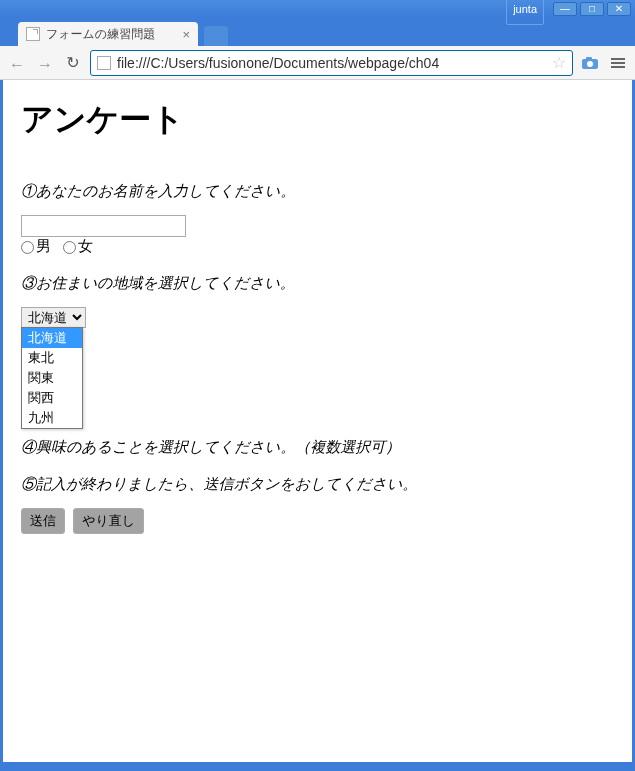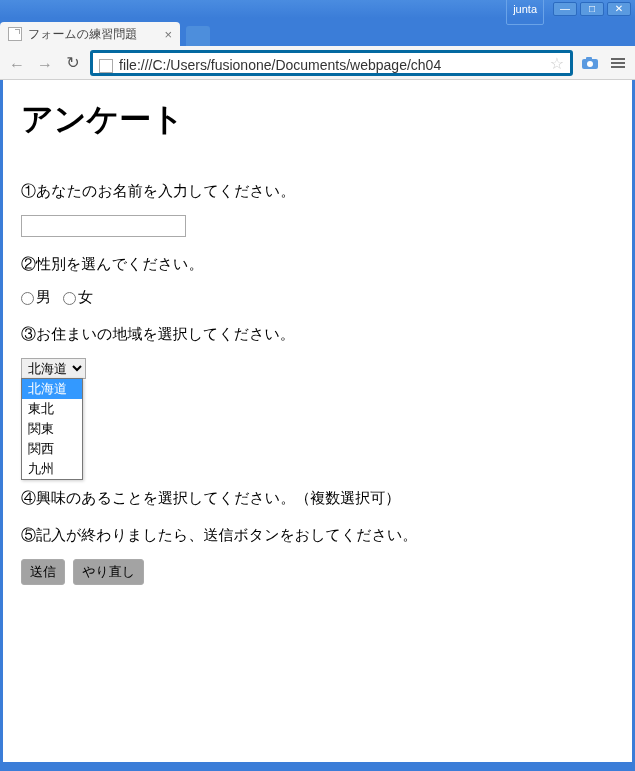--- a/index.html
+++ b/index.html
@@ -44,20 +44,21 @@
       color: #fff;
       font-size: 10px;
       line-height: 1;
     }
     
     .tab-strip {
       height: 28px;
       background: #3b7dd8;
       display: flex;
       align-items: flex-end;
+      padding-left: 18px;
     }
     .tab {
       background: #f5f5f5;
       height: 24px;
       min-width: 180px;
       border-radius: 4px 4px 0 0;
       display: flex;
       align-items: center;
       padding: 0 8px;
       font-size: 12px;
@@ -113,25 +114,25 @@
       justify-content: center;
       color: #999;
       font-size: 16px;
     }
     .nav-btn.enabled {
       color: #555;
     }
     .url-bar {
       flex: 1;
       height: 26px;
-      border: 3px solid #0369a1;
+      border: 1px solid #0369a1;
       border-radius: 3px;
       background: #fff;
       display: flex;
-      align-items: flex-end;
+      align-items: center;
       padding: 0 6px;
       font-size: 14px;
       color: #333;
       overflow: hidden;
       white-space: nowrap;
     }
     .url-favicon {
       width: 14px;
       height: 14px;
       border: 1px solid #aaa;
@@ -176,20 +177,21 @@
       font-size: 15px;
       color: #000;
     }
     .page h1 {
       font-size: 32px;
       font-weight: bold;
       margin-bottom: 40px;
     }
     .page p {
       margin: 18px 0 14px 0;
+      font-style: italic;
     }
     .text-input {
       width: 165px;
       height: 22px;
       border: 1px solid #aaa;
       padding: 2px 4px;
       font-size: 13px;
     }
     .radio-group, .checkbox-group {
       display: flex;
@@ -287,21 +289,20 @@
   </div>
 </div>
 
 <div class="content-wrap">
   <div class="page">
     <h1>アンケート</h1>
 
     <p>①あなたのお名前を入力してください。</p>
     <input type="text" class="text-input" style="">
 
-    <p>②性別を選んでください。</p>
     <div class="radio-group">
       <label><input type="radio" name="g" style=""><span>男</span></label>
       <label><input type="radio" name="g" style=""><span>女</span></label>
     </div>
 
     <p>③お住まいの地域を選択してください。</p>
     <div class="select-wrap">
       <select>
         <option>北海道</option>
       </select>

